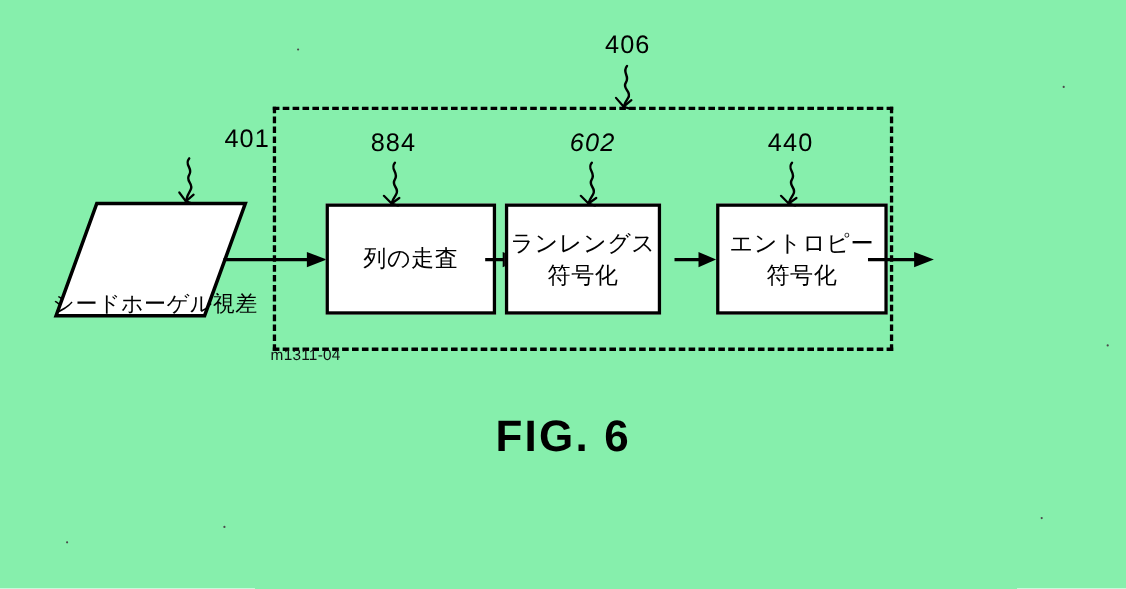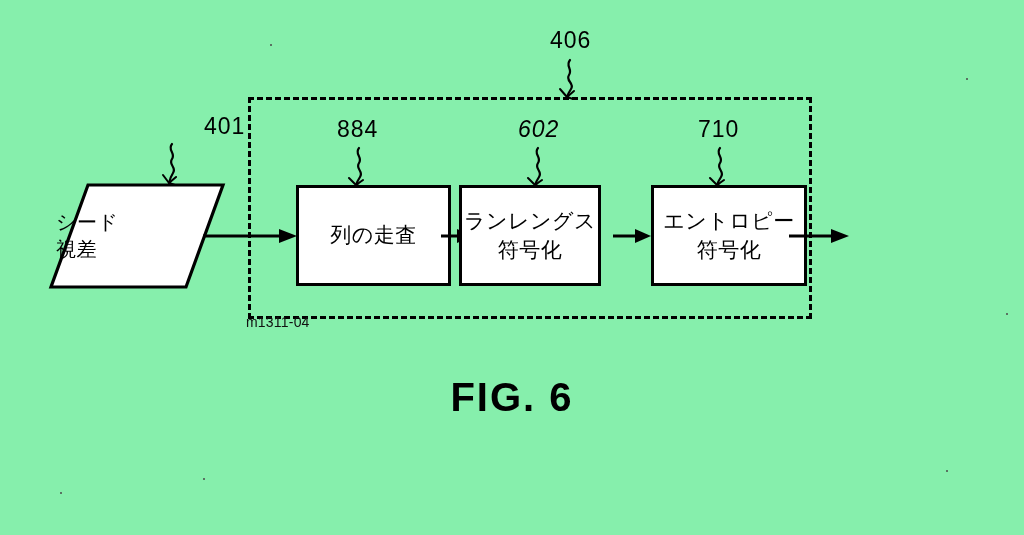--- a/index.html
+++ b/index.html
@@ -60,22 +60,22 @@
     height: 108px;
   }
   .para-wrap svg { display: block; }
   .para-label {
     position: absolute;
     left: 0;
     top: 0;
     width: 178px;
     height: 108px;
     display: flex;
-    flex-direction: column;
-    align-items: flex-start;
+    flex-direction: row;
+    align-items: flex-end;
     justify-content: center;
     text-align: center;
     font-family: "DejaVu Sans", "Liberation Sans", sans-serif;
     font-size: 20px;
     line-height: 1.33;
     letter-spacing: 0.5px;
     white-space: nowrap;
     padding-left: 8px;
     box-sizing: border-box;
   }
@@ -150,20 +150,21 @@
       <path d="M11 39 L 4 31 M11 39 L 18 33 M11 39 L 17 41" stroke="#000" stroke-width="2" fill="none" stroke-linecap="round"></path>
     </svg>
   </div>
 
   <div class="para-wrap">
     <svg width="178" height="108" viewBox="0 0 178 108">
       <polygon points="40,3 175,3 138,105 3,105" fill="#ffffff" stroke="#000000" stroke-width="3.2" stroke-linejoin="miter"></polygon>
     </svg>
     <div class="para-label">
       <span class="proc-line">シード</span>
+      <span class="proc-line">ホーゲル</span>
       <span class="proc-line">視差</span>
     </div>
   </div>
 
   <div class="ref" style="left:156px; top:113px;margin-left:48px;">401</div>
   <div class="leader" style="left:160px; top:142px;">
     <svg width="36" height="44" viewBox="0 0 36 44">
       <path d="M12 2 C 7 8, 16 11, 12 17 C 8 23, 17 25, 13 31 C 11 34, 10 37, 9 41" stroke="#000" stroke-width="2.2" fill="none" stroke-linecap="round"></path>
       <path d="M9 41 L 3 33 M9 41 L 16 35 M9 41 L 15 43" stroke="#000" stroke-width="2" fill="none" stroke-linecap="round"></path>
     </svg>
@@ -210,21 +211,21 @@
     <svg width="40" height="22" viewBox="0 0 40 22">
       <line x1="0" y1="11" x2="25" y2="11" stroke="#000" stroke-width="3"></line>
       <polygon points="38,11 22,4 22,18" fill="#000"></polygon>
     </svg>
   </div>
 
   <div class="proc-box" id="box-508">
     <span class="proc-line">エントロピー</span>
     <span class="proc-line">符号化</span>
   </div>
-  <div class="ref" style="left:698px; top:116px;">710</div>
+  <div class="ref" style="left:698px; top:116px;">440</div>
   <div class="leader" style="left:706px; top:146px;">
     <svg width="36" height="42" viewBox="0 0 36 42">
       <path d="M14 2 C 9 8, 18 11, 14 17 C 10 23, 19 25, 15 31 C 13 34, 12 36, 11 39" stroke="#000" stroke-width="2.2" fill="none" stroke-linecap="round"></path>
       <path d="M11 39 L 4 32 M11 39 L 18 34 M11 39 L 17 41" stroke="#000" stroke-width="2" fill="none" stroke-linecap="round"></path>
     </svg>
   </div>
 
   <div class="arrow" style="left:789px; top:225px;">
     <svg width="62" height="22" viewBox="0 0 62 22">
       <line x1="0" y1="11" x2="46" y2="11" stroke="#000" stroke-width="3"></line>

